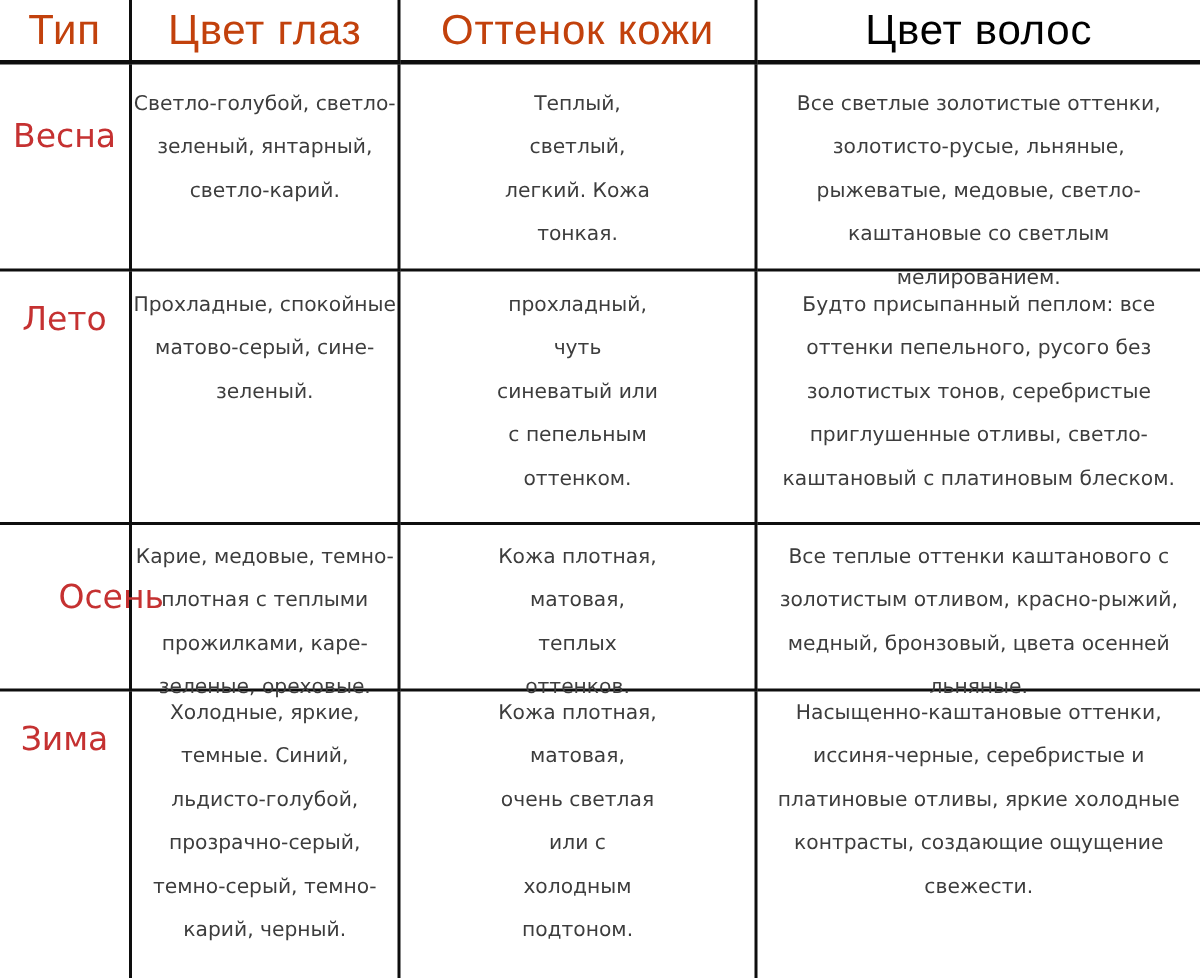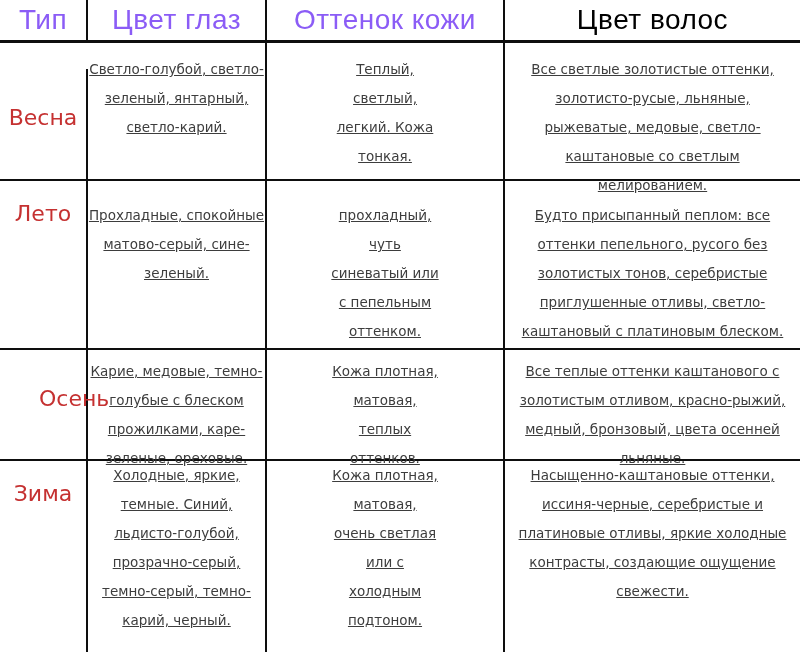--- a/index.html
+++ b/index.html
@@ -17,45 +17,45 @@
   }
   .vline { border-right: 2px solid #0e0e0e; }
   .hline { border-bottom: 2px solid #0e0e0e; }
   .hcell {
     display: flex;
     align-items: center;
     justify-content: center;
     font-family: "Liberation Sans", sans-serif;
     font-size: 28px;
     letter-spacing: 0.5px;
-    color: #8b5cf6;
+    color: #c2410c;
     border-bottom: 3px solid #0e0e0e;
     white-space: nowrap;
   }
   .hcell.red { color: #000000; }
   .cell {
     text-align: center;
     color: #3d3d3d;
     font-size: 13.5px;
     overflow: visible;
   }
-  .cell .line { line-height: 29px; white-space: nowrap; text-decoration: underline; }
+  .cell .line { line-height: 29px; white-space: nowrap; }
   .type {
     font-size: 22px;
     color: #c53131;
     text-align: center;
     line-height: 26px;
   }
   
-  .type.r1 { padding-top: 36px; margin-top: 26px; }
+  .type.r1 { padding-top: 36px; }
   .type.r2 { padding-top: 20px; }
   .type.r3 { padding-top: 36px; padding-left: 39px; }
   .type.r4 { padding-top: 20px; }
   .cell.r1 { padding-top: 12px; }
-  .cell.r2 { padding-top: 20px; }
+  .cell.r2 { padding-top: 8px; }
   .cell.r3 { padding-top: 7px; }
   .cell.r4 { padding-top: 0; }
 </style>
 </head>
 <body>
 
 <div class="table">
 
   <div class="hcell vline">Тип</div>
   <div class="hcell vline">Цвет глаз</div>
@@ -99,21 +99,21 @@
       <div class="line">Будто присыпанный пеплом: все</div>
       <div class="line">оттенки пепельного, русого без</div>
       <div class="line">золотистых тонов, серебристые</div>
       <div class="line">приглушенные отливы, светло-</div>
       <div class="line">каштановый с платиновым блеском.</div>
     </div>
 
   <div class="type r3 vline hline">Осень</div>
   <div class="cell r3 vline hline">
       <div class="line">Карие, медовые, темно-</div>
-      <div class="line">голубые с блеском</div>
+      <div class="line">плотная с теплыми</div>
       <div class="line">прожилками, каре-</div>
       <div class="line">зеленые, ореховые.</div>
     </div>
   <div class="cell r3 vline hline">
       <div class="line">Кожа плотная,</div>
       <div class="line">матовая,</div>
       <div class="line">теплых</div>
       <div class="line">оттенков.</div>
     </div>
   <div class="cell r3 hline">

